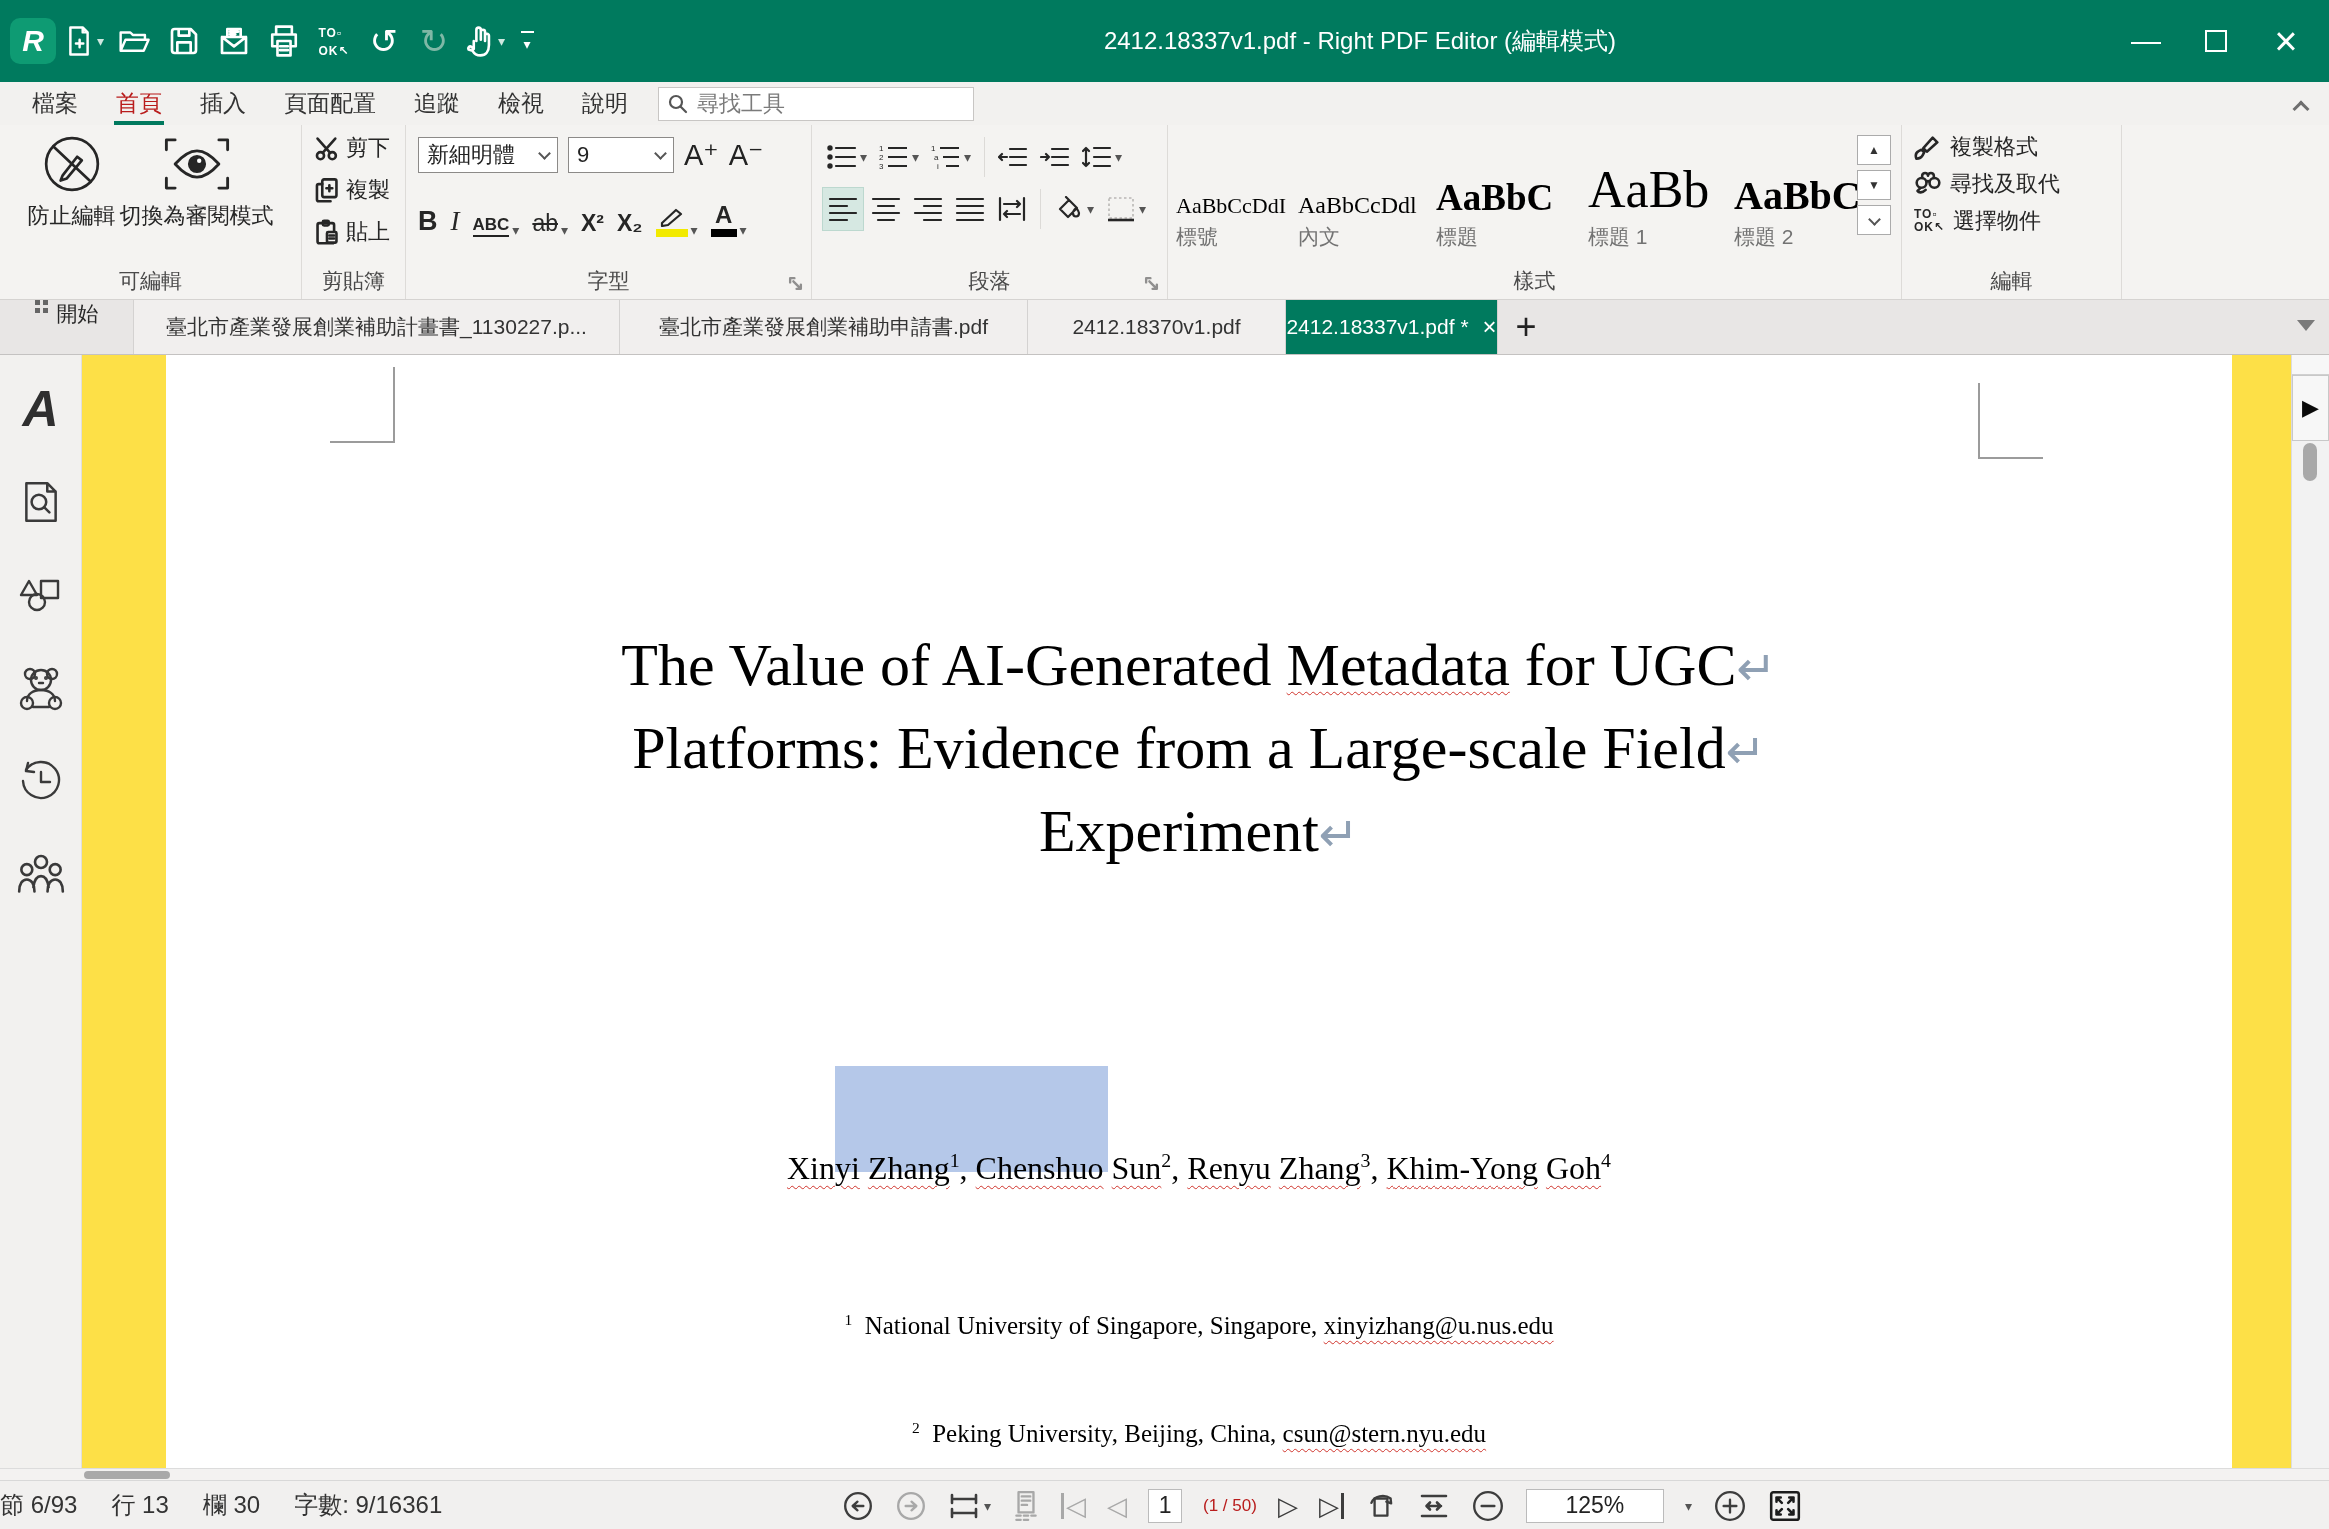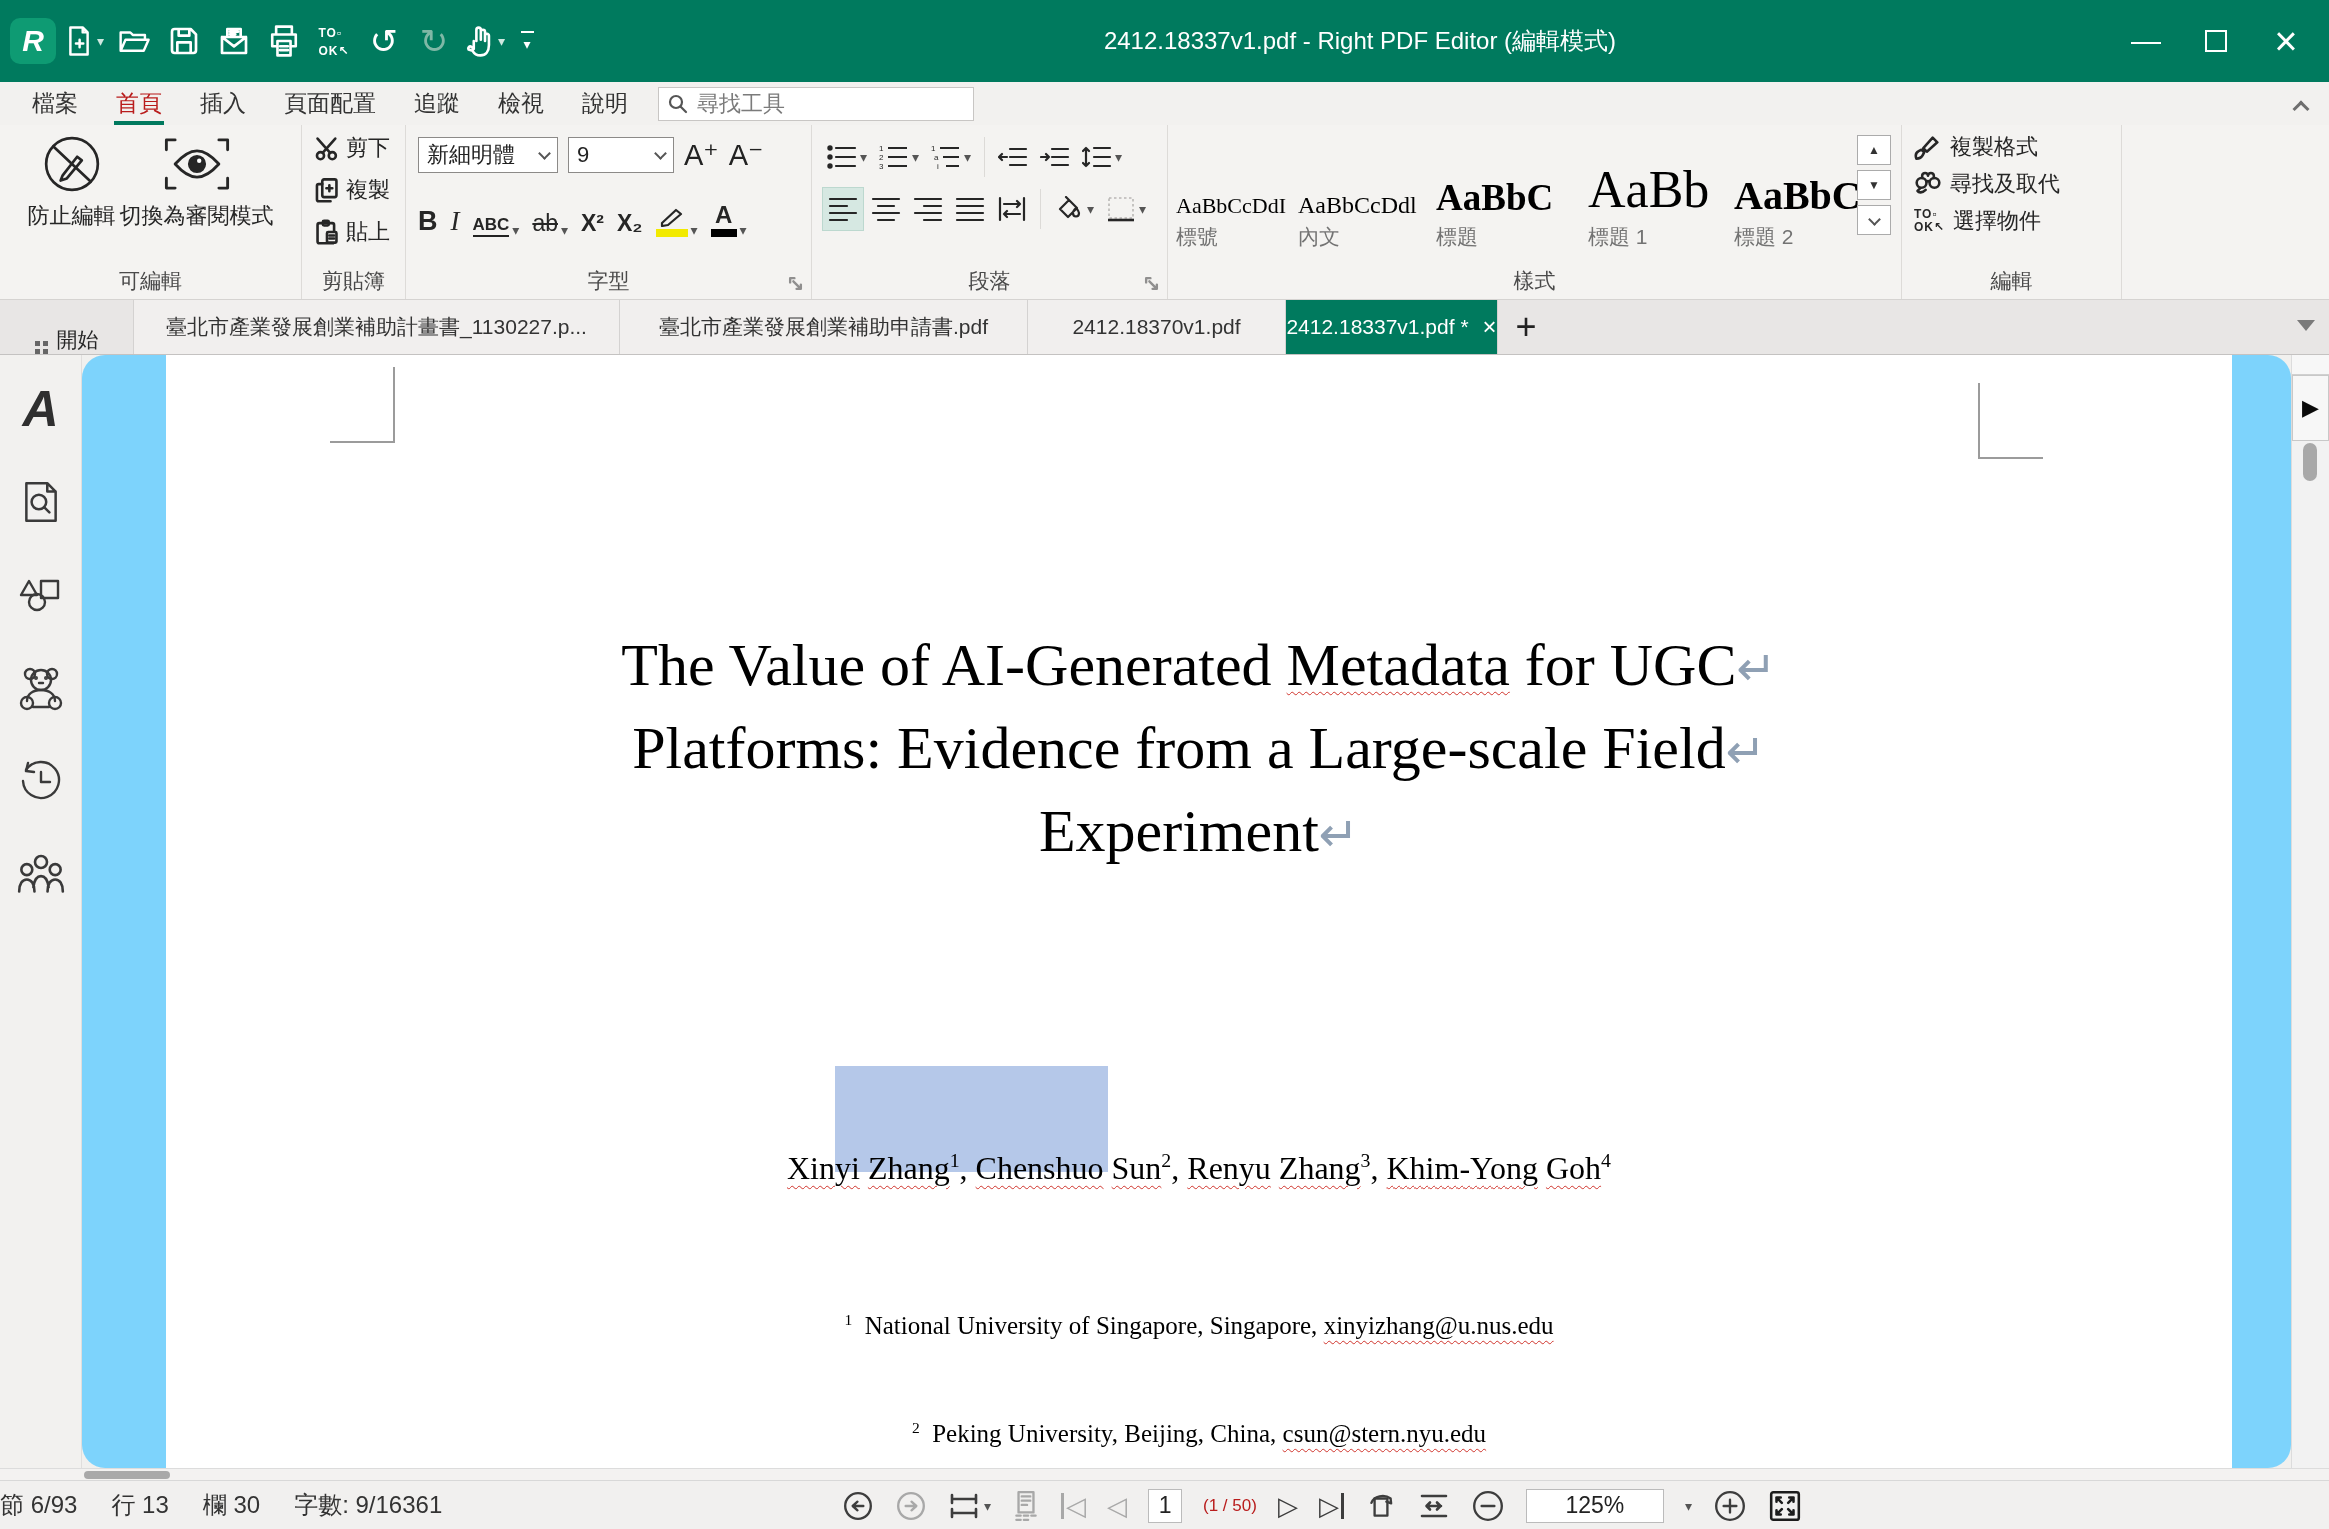--- a/index.html
+++ b/index.html
@@ -67,34 +67,34 @@
   .vdiv{width:1px;height:40px;background:#dcdad7;margin:0 6px;}
   .cards{position:absolute;top:8px;left:8px;display:flex;align-items:flex-end;height:118px;}
   .card{display:flex;flex-direction:column;align-items:flex-start;justify-content:flex-end;overflow:hidden;}
   .sample{font-family:"Liberation Serif","DejaVu Serif",serif;color:#000;white-space:nowrap;}
   .cname{font-size:21px;color:#737373;margin-top:4px;white-space:nowrap;}
   .spincol{position:absolute;right:10px;top:10px;display:flex;flex-direction:column;gap:5px;}
   .spinbtn{width:34px;height:30px;border:1px solid #ababab;background:#fff;display:flex;align-items:center;justify-content:center;font-size:12px;color:#333;}
   .erow{display:flex;align-items:center;gap:8px;font-size:22px;padding:7px 0 0 12px;white-space:nowrap;}
   
   .tabbar{position:relative;height:55px;background:#e8e6e5;border-bottom:1px solid #c4c2c1;display:flex;align-items:stretch;}
-  .home{width:134px;display:flex;align-items:flex-end;justify-content:center;gap:9px;font-size:21px;border-right:1px solid #d4d2d1;}
+  .home{width:134px;display:flex;align-items:flex-start;justify-content:center;gap:9px;font-size:21px;border-right:1px solid #d4d2d1;}
   .grid4{display:grid;grid-template-columns:5px 5px;grid-gap:3px;}
   .grid4 i{width:5px;height:5px;background:#666;}
   .dtab{display:flex;align-items:center;justify-content:center;font-size:21px;color:#333;background:#f1efee;border-right:1px solid #d4d2d1;padding:0 10px;white-space:nowrap;overflow:hidden;}
   .dtab.active{background:#007a5e;color:#fff;gap:14px;}
   .tclose{font-size:24px;line-height:1;}
   .newtab{width:56px;display:flex;align-items:center;justify-content:center;font-size:36px;color:#222;}
   .tab-ovf{position:absolute;right:14px;top:20px;width:0;height:0;border-left:9px solid transparent;border-right:9px solid transparent;border-top:11px solid #7a7a7a;}
   
   .workspace{display:flex;height:1113px;}
   .sidebar{width:82px;background:#f2f1ef;border-right:1px solid #e0dedd;display:flex;flex-direction:column;align-items:center;padding-top:26px;gap:37px;flex:none;}
   .sbico{width:56px;height:56px;display:flex;align-items:center;justify-content:center;}
   .sbA{font-size:50px;font-weight:800;font-style:italic;color:#2f2f2f;}
-  .docarea{position:relative;flex:1;background:#7dd3fc;overflow:hidden;border-radius:23px;}
+  .docarea{position:relative;flex:1;background:#fde047;overflow:hidden;}
   .page{position:absolute;left:84px;top:0;width:2066px;height:1113px;background:#fff;
         font-family:"Liberation Serif","DejaVu Serif",serif;color:#000;}
   .rail{width:38px;background:#f2f2f2;border-left:1px solid #dcdcdc;position:relative;flex:none;}
   .rail-top{height:20px;border-bottom:1px solid #d0d0d0;background:#f7f7f7;}
   .rail-expand{height:66px;border:1px solid #c8c8c8;background:#f7f7f7;display:flex;align-items:center;justify-content:center;font-size:22px;color:#0a0a0a;}
   .vthumb{position:absolute;left:11px;top:88px;width:14px;height:38px;background:#a9a9a9;border-radius:7px;}
   .cropL{position:absolute;left:164px;top:12px;width:65px;height:76px;border-right:2px solid #9b9b9b;border-bottom:2px solid #9b9b9b;}
   .cropR{position:absolute;left:1812px;top:28px;width:65px;height:76px;border-left:2px solid #9b9b9b;border-bottom:2px solid #9b9b9b;}
   .doc-title{position:absolute;top:270px;left:0;width:100%;text-align:center;font-size:60px;line-height:80px;}
   .authors{position:absolute;top:535px;left:0;width:100%;text-align:center;font-size:32px;line-height:42px;white-space:pre;}

